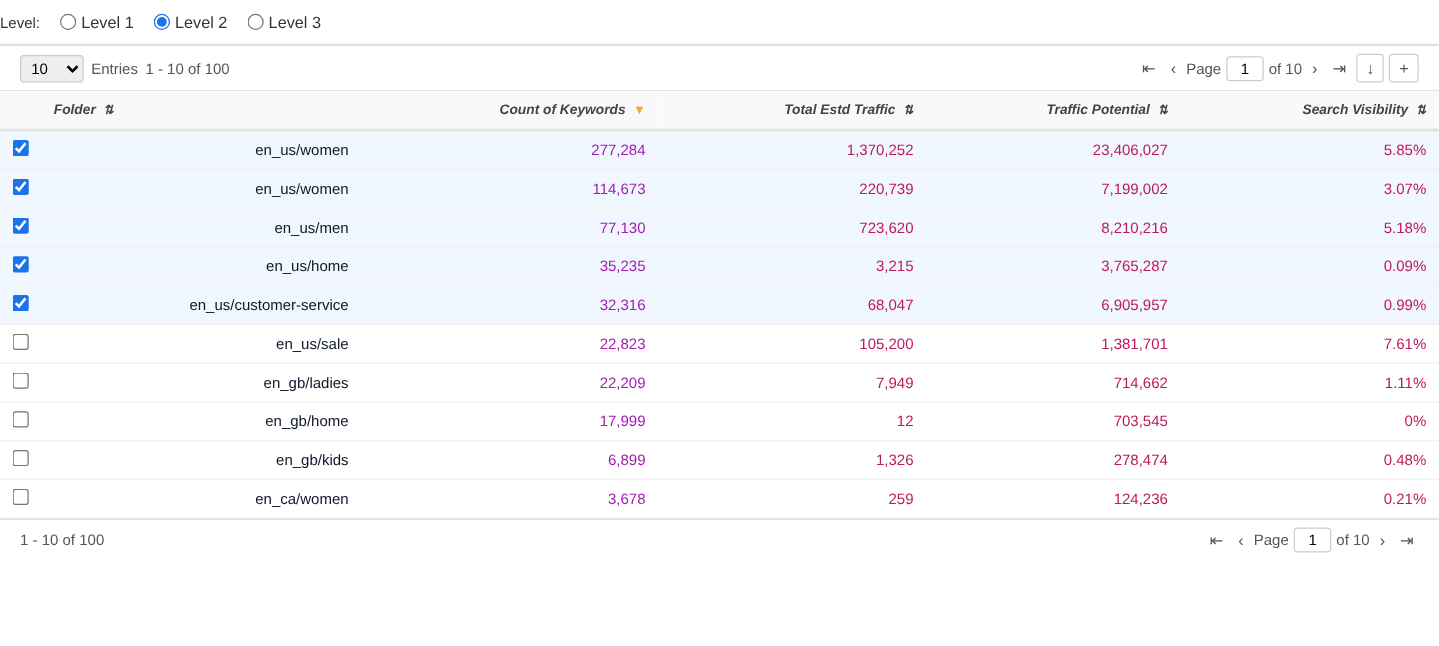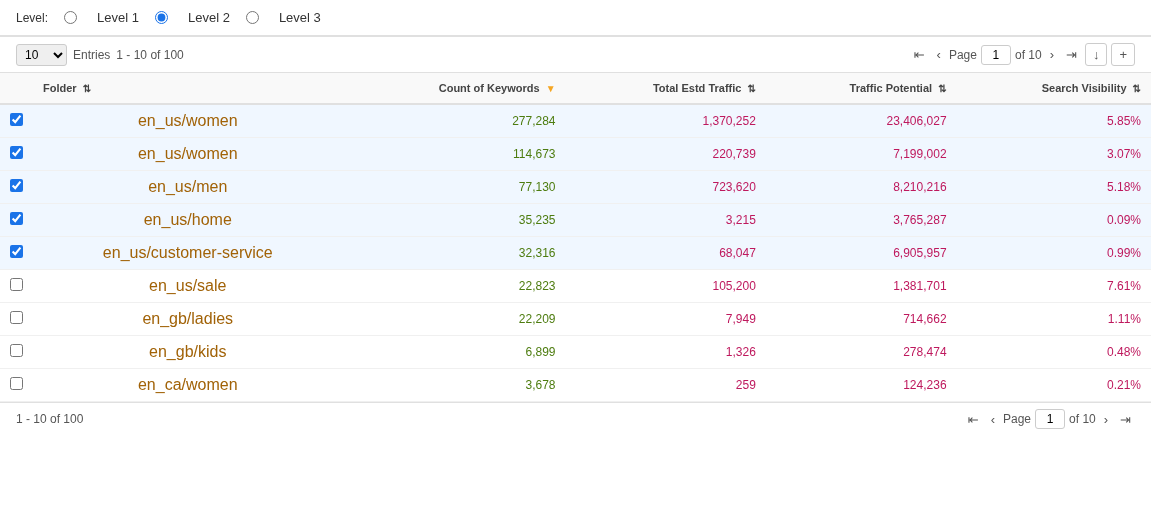--- a/index.html
+++ b/index.html
@@ -1,22 +1,22 @@
 <!DOCTYPE html>
 <html><head>
   <meta charset="utf-8">
   <style>
     * { box-sizing: border-box; margin: 0; padding: 0; }
     body { font-family: Arial, sans-serif; font-size: 12px; color: #333; background: #fff; }
 
     .level-bar {
-      display: flex; align-items: center; padding: 10px 16px; gap: 16px;
+      display: flex; align-items: center; padding: 10px 0; gap: 16px;
       border-bottom: 1px solid #e0e0e0;
     }
-    .level-bar label { display: flex; gap: 20px; cursor: pointer; font-size: 13px; }
+    .level-bar label { display: flex; gap: 4px; cursor: pointer; font-size: 13px; }
     .level-bar input[type=radio] { accent-color: #1a73e8; }
 
     .toolbar {
       display: flex; align-items: center; justify-content: space-between;
       padding: 6px 16px; border-bottom: 1px solid #e0e0e0; background: #fff;
     }
     .toolbar-left { display: flex; align-items: center; gap: 6px; font-size: 12px; color: #555; }
     .toolbar-left select {
       border: 1px solid #ccc; border-radius: 3px; padding: 2px 4px; font-size: 12px;
     }
@@ -31,31 +31,31 @@
     }
     .icon-btn {
       border: 1px solid #ccc; background: #fff; cursor: pointer; padding: 3px 7px;
       border-radius: 3px; font-size: 13px; color: #555;
     }
 
     table { width: 100%; border-collapse: collapse; }
     thead tr { background: #f9f9f9; border-bottom: 2px solid #e0e0e0; }
     thead th {
       padding: 8px 10px; text-align: right; font-size: 11px; font-weight: 600;
-      color: #444; line-height: 1.3; vertical-align: bottom;
+      color: #444; line-height: 1.3; vertical-align: bottom; font-style: italic;
     }
     thead th.folder-col { text-align: left; }
     thead th .sort-arrow { display: inline-block; margin-left: 3px; font-size: 10px; }
     thead th .orange-arrow { color: #f5a623; }
     tbody tr { border-bottom: 1px solid #f0f0f0; }
     tbody tr.checked-row { background: #f0f7ff; }
     tbody td { padding: 7px 10px; vertical-align: middle; }
-    tbody td.folder-col { text-align: center; font-size: 16px; color: #a16207; }
+    tbody td.folder-col { text-align: right; font-size: 12px; color: #0f172a; }
     tbody td.num-col { text-align: right; font-size: 12px; color: #be185d; }
-    tbody td.kw-col { text-align: right; font-size: 12px; color: #4d7c0f; cursor: pointer; }
+    tbody td.kw-col { text-align: right; font-size: 12px; color: #a21caf; cursor: pointer; }
 
     .checkbox-cell { width: 30px; text-align: center; }
     input[type=checkbox] { accent-color: #1a73e8; width: 13px; height: 13px; cursor: pointer; }
 
     .footer-bar {
       display: flex; align-items: center; justify-content: space-between;
       padding: 6px 16px; border-top: 1px solid #e0e0e0; font-size: 12px; color: #555;
     }
 
     .divider { height: 1px; background: #e0e0e0; }
@@ -201,20 +201,30 @@
       <td class="folder-col">en_gb/ladies</td>
       <td class="kw-col">22,209</td>
       <td class="num-col">7,949</td>
       <td class="num-col">714,662</td>
       <td class="num-col">1.11%</td>
     </tr>
       <tr>
       <td class="checkbox-cell">
         <input type="checkbox" style="">
       </td>
+      <td class="folder-col">en_gb/home</td>
+      <td class="kw-col">17,999</td>
+      <td class="num-col">12</td>
+      <td class="num-col">703,545</td>
+      <td class="num-col">0%</td>
+    </tr>
+      <tr>
+      <td class="checkbox-cell">
+        <input type="checkbox" style="">
+      </td>
       <td class="folder-col">en_gb/kids</td>
       <td class="kw-col">6,899</td>
       <td class="num-col">1,326</td>
       <td class="num-col">278,474</td>
       <td class="num-col">0.48%</td>
     </tr>
       <tr>
       <td class="checkbox-cell">
         <input type="checkbox" style="">
       </td>

